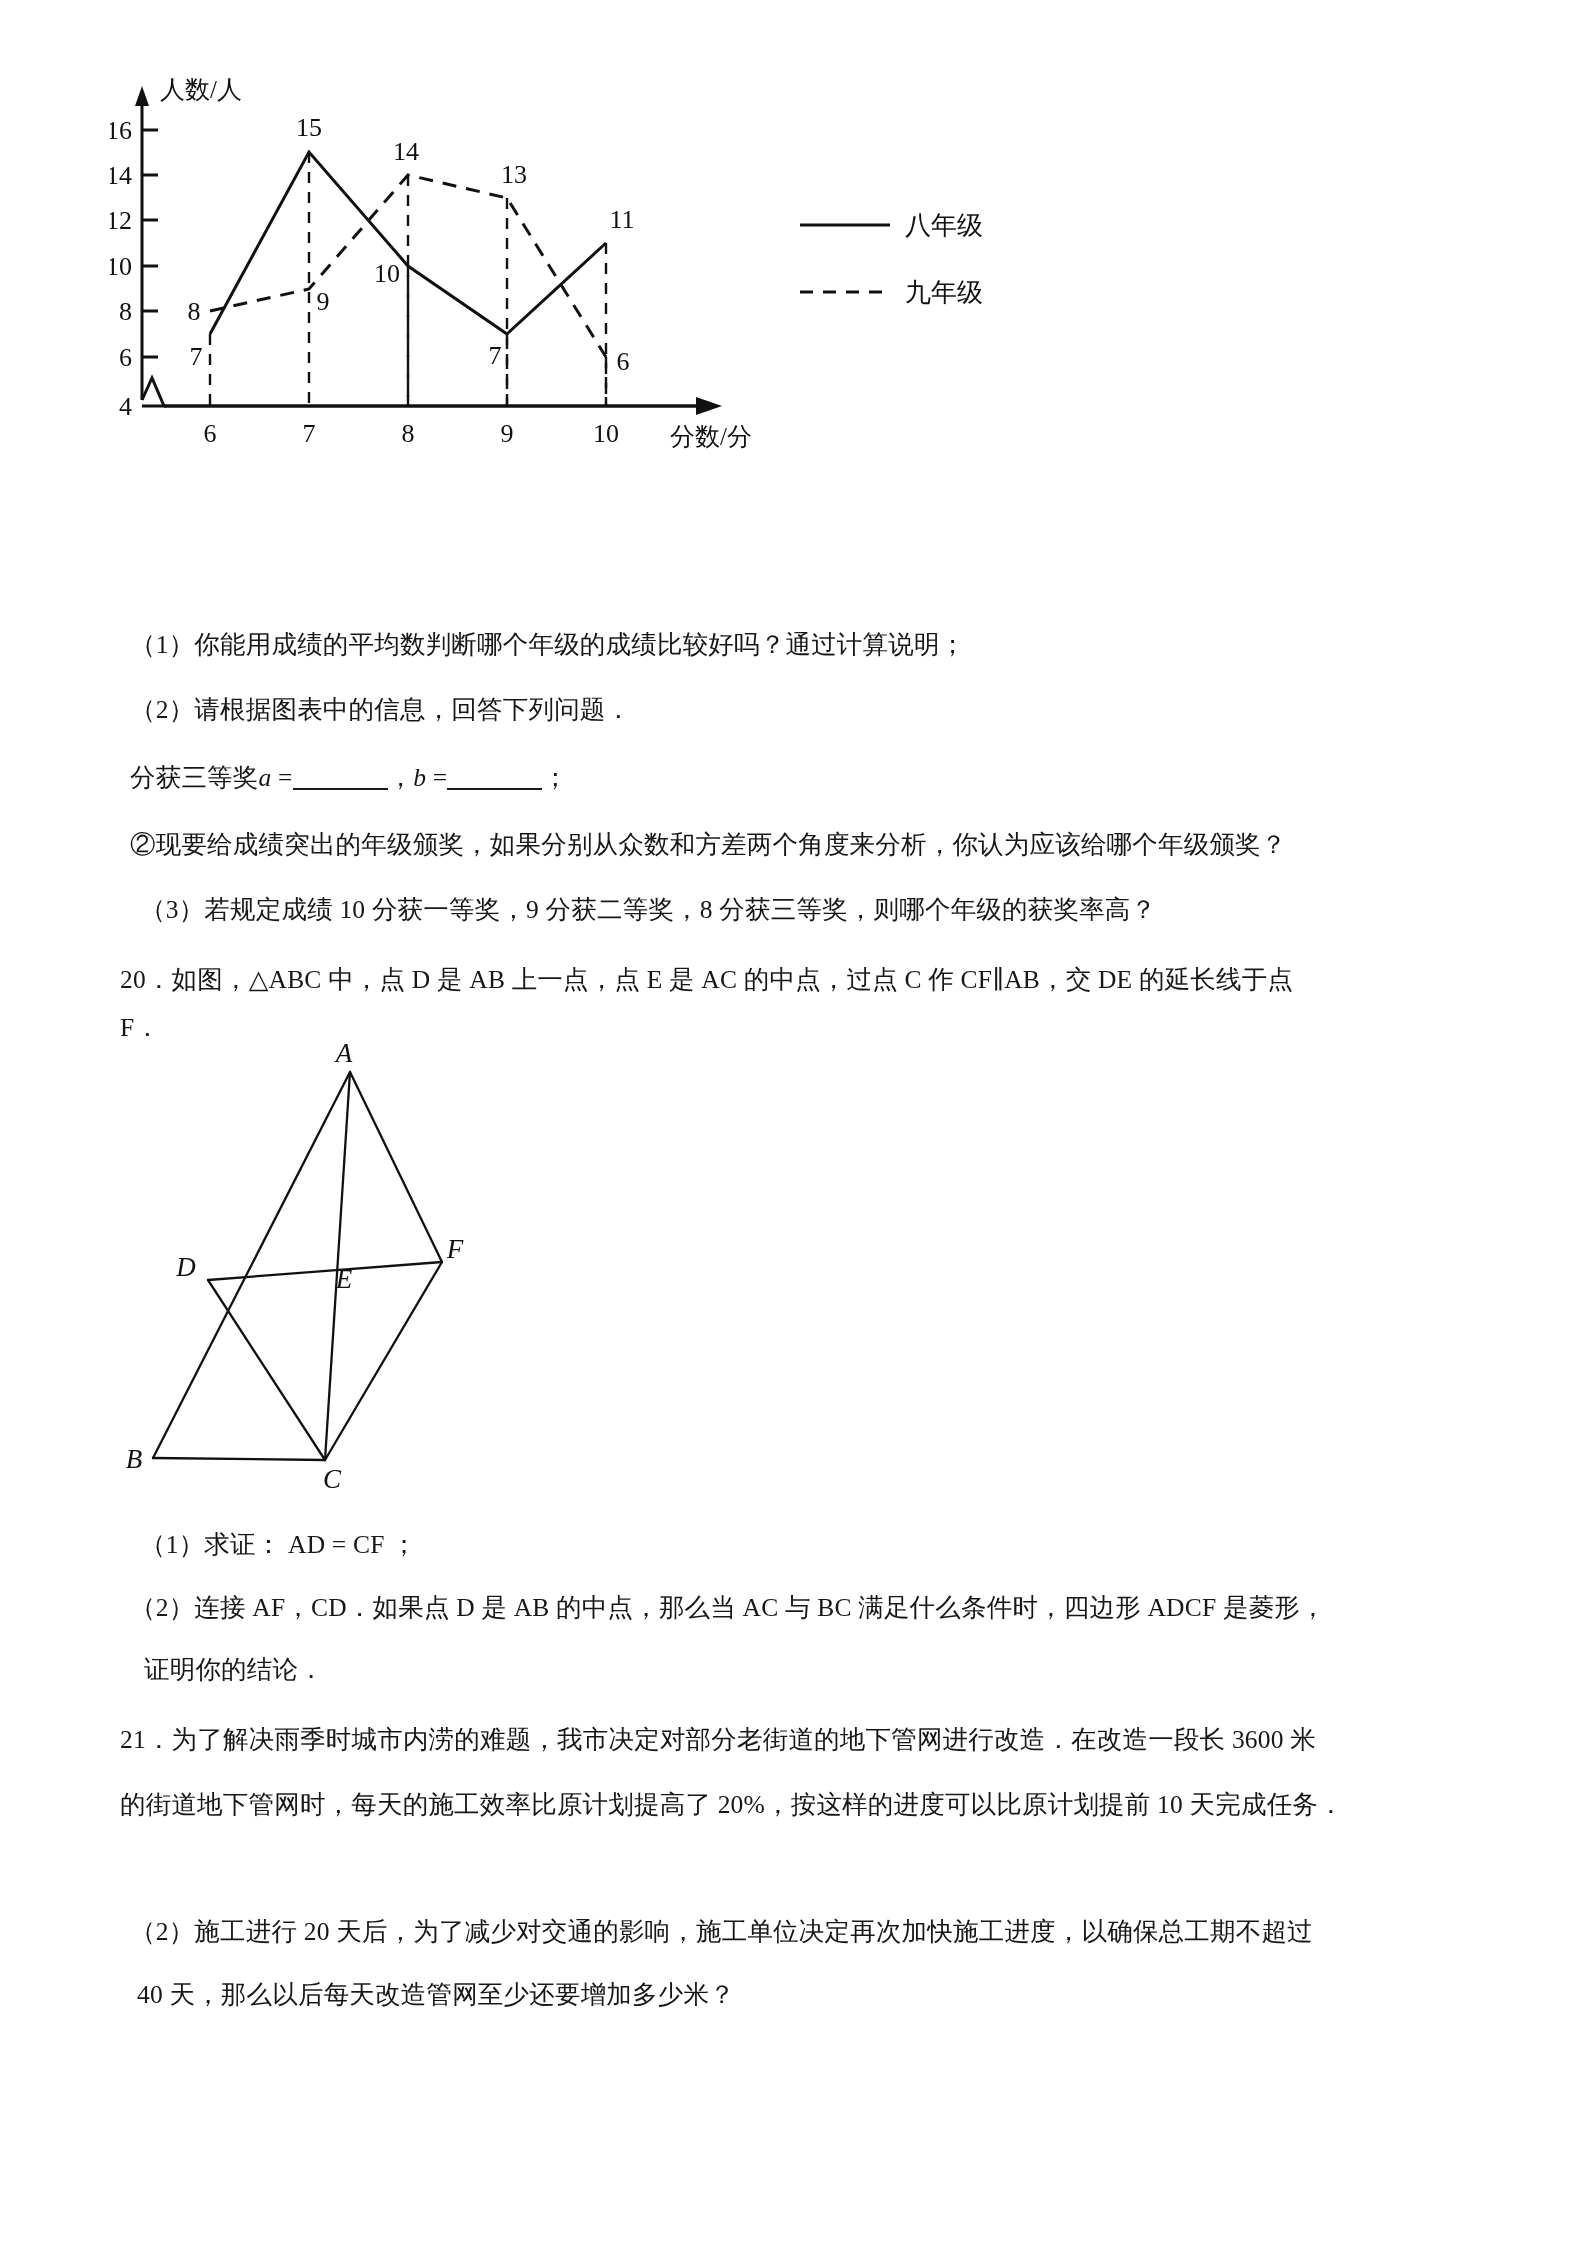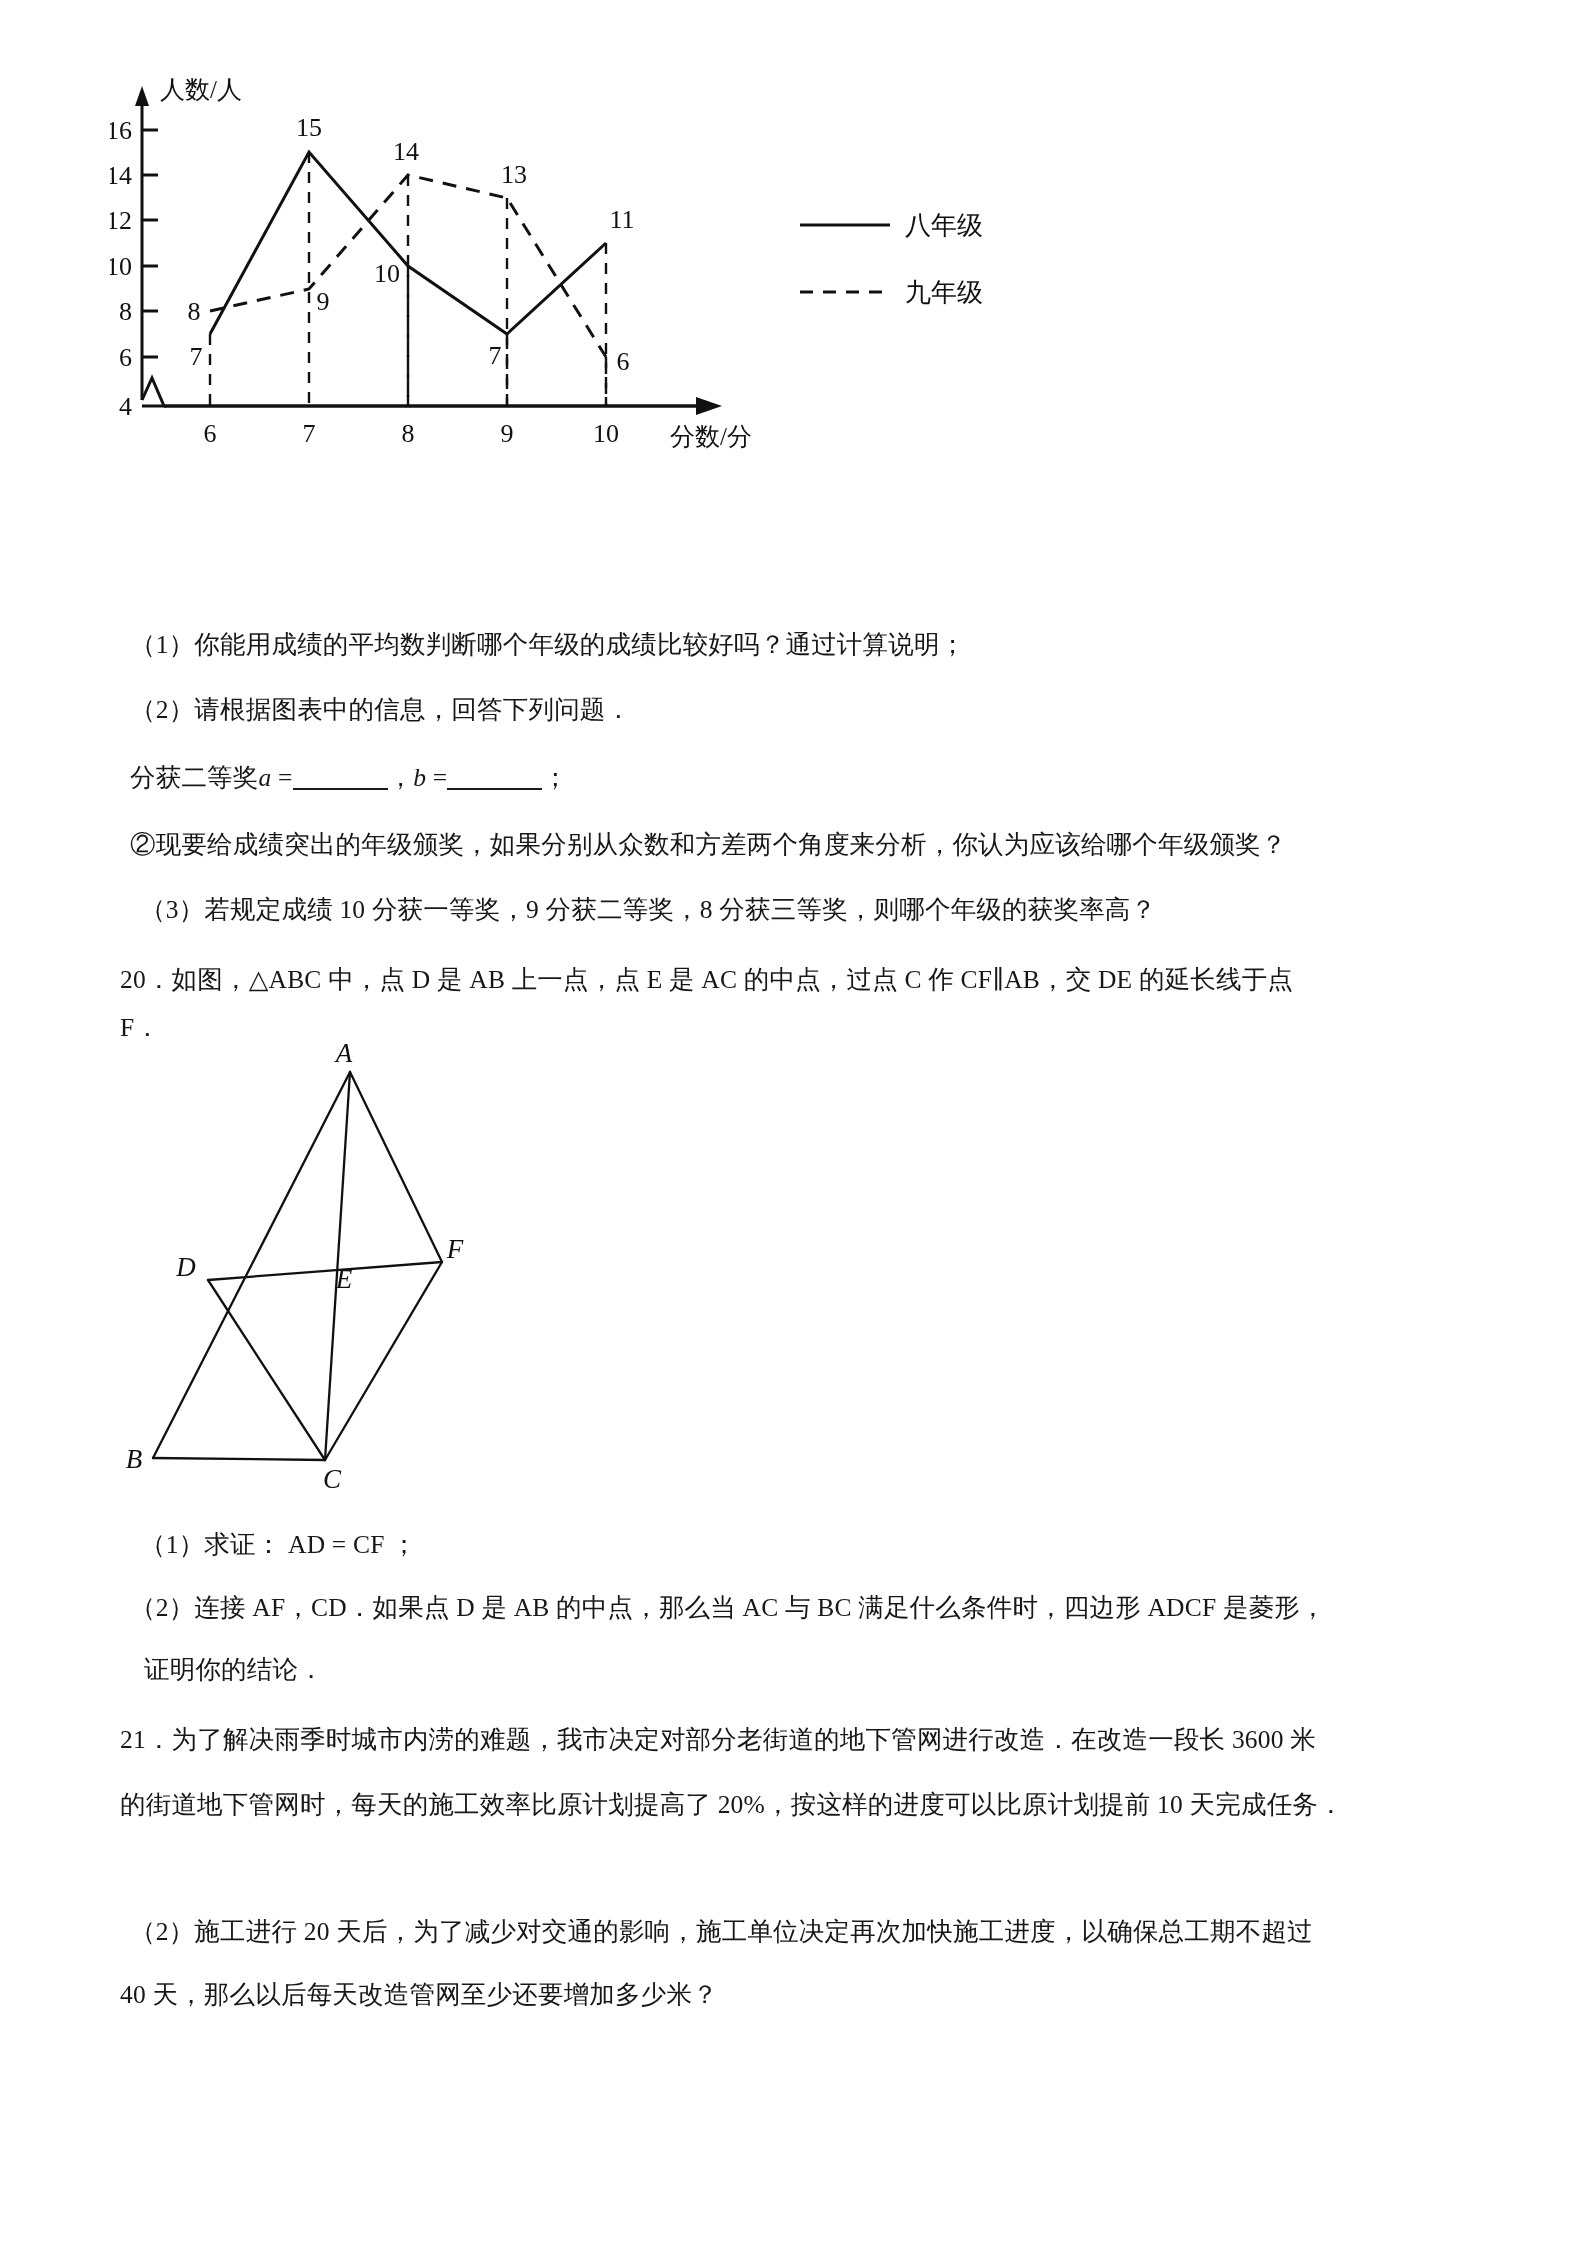--- a/index.html
+++ b/index.html
@@ -169,21 +169,21 @@
         <text class="legend-cn" x="795" y="231">九年级</text>
       </g>
     </svg>
   </div>
 
   <div class="qtext" style="left:130px; top:625px;">（1）你能用成绩的平均数判断哪个年级的成绩比较好吗？通过计算说明；</div>
 
   <div class="qtext" style="left:130px; top:690px;">（2）请根据图表中的信息，回答下列问题．</div>
 
   <div class="qtext" style="left:130px; top:758px;">
-    <span>分获二等奖</span><i class="mi">a</i>&nbsp;<span>=</span><span class="blank"></span><span>，</span><i class="mi">b</i>&nbsp;<span>=</span><span class="blank"></span><span>；</span>
+    <span>分获三等奖</span><i class="mi">a</i>&nbsp;<span>=</span><span class="blank"></span><span>，</span><i class="mi">b</i>&nbsp;<span>=</span><span class="blank"></span><span>；</span>
   </div>
 
   <div class="qtext" style="left:130px; top:825px;">②现要给成绩突出的年级颁奖，如果分别从众数和方差两个角度来分析，你认为应该给哪个年级颁奖？</div>
 
   <div class="qtext" style="left:140px; top:890px;">（3）若规定成绩 10 分获一等奖，9 分获二等奖，8 分获三等奖，则哪个年级的获奖率高？</div>
 
   <div class="qtext" style="left:120px; top:960px;"><span>20．</span><span>如图，△ABC 中，点 D 是 AB 上一点，点 E 是 AC 的中点，过点 C 作 CF∥AB，交 DE 的延长线于点</span></div>
 
   <div class="qtext" style="left:120px; top:1008px;">F．</div>
 
@@ -218,15 +218,15 @@
 
   <div class="qtext" style="left:130px; top:1588px;font-family:Liberation Serif, serif;">（2）连接 AF，CD．如果点 D 是 AB 的中点，那么当 AC 与 BC 满足什么条件时，四边形 ADCF 是菱形，</div>
   <div class="qtext" style="left:120px; top:1650px;margin-left:24px;">证明你的结论．</div>
 
   <div class="qtext" style="left:120px; top:1720px;"><span>21．</span><span>为了解决雨季时城市内涝的难题，我市决定对部分老街道的地下管网进行改造．在改造一段长 3600 米</span></div>
 
   <div class="qtext" style="left:120px; top:1785px;">的街道地下管网时，每天的施工效率比原计划提高了 20%，按这样的进度可以比原计划提前 10 天完成任务．</div>
 
 
   <div class="qtext" style="left:130px; top:1912px;">（2）施工进行 20 天后，为了减少对交通的影响，施工单位决定再次加快施工进度，以确保总工期不超过</div>
-  <div class="qtext" style="left:120px; top:1975px;">40 天，那么以后每天改造管网至少还要增加多少米？</div>
+  <div class="qtext" style="left:137px; top:1975px;">40 天，那么以后每天改造管网至少还要增加多少米？</div>
 
 </div>
 
 </body></html>

